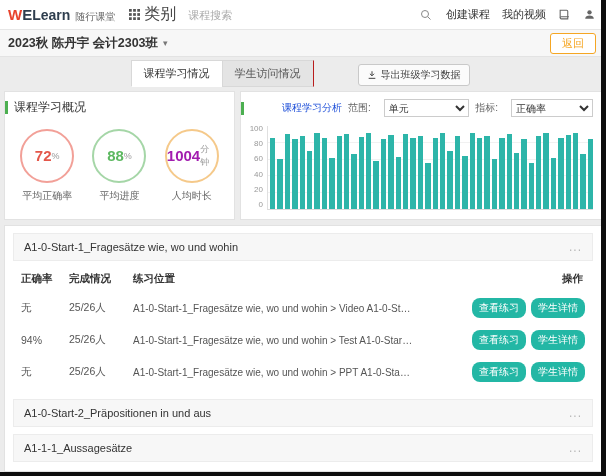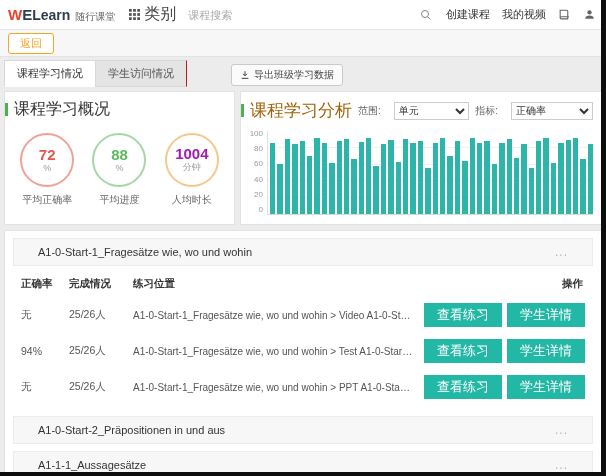--- a/index.html
+++ b/index.html
@@ -22,72 +22,72 @@
   .top-link { cursor:pointer; }
   .top-icon { display:flex; cursor:pointer; }
 
   
   .classbar { height:27px; background:#f7f7f7; border-bottom:1px solid #e3e3e3; display:flex; align-items:center; justify-content:space-between; padding:0 10px 0 8px; }
   .class-title { font-size:12.5px; font-weight:bold; color:#333; display:flex; align-items:center; gap:5px; cursor:pointer; }
   .caret { font-size:9px; color:#777; font-weight:normal; }
   .back-btn { font-size:11px; color:#f5a623; border:1px solid #f5a623; background:#fff; border-radius:3px; padding:2px 11px; cursor:pointer; }
 
   
-  .tabrow { display:flex; align-items:flex-end; justify-content:flex-start; padding:6px 10px 0 4px; height:30px; }
+  .tabrow { display:flex; align-items:flex-end; justify-content:center; padding:6px 10px 0 4px; height:30px; }
   .tabs { display:flex; }
   .tab { padding:5px 12px; font-size:11px; color:#555; background:#e4e4e4; border:1px solid #d8d8d8; border-right:none; cursor:pointer; white-space:nowrap; }
   .tab:last-child { border-right:1px solid #b91c1c; }
   .tab.active { background:#fff; color:#333; border-bottom-color:#fff; }
   .export-btn { display:flex; align-items:center; gap:4px; font-size:10px; color:#444; background:#fbfbfb; border:1px solid #c9c9c9; border-radius:3px; padding:3px 8px; cursor:pointer; margin-bottom:1px; white-space:nowrap;margin-left:44px; }
 
   
   .content { padding:4px; }
   .panels { display:flex; gap:5px; }
   .panel { background:#fff; border:1px solid #e2e2e2; }
   .panel.overview { width:231px; flex:none; }
   .panel.analysis { flex:1; min-width:0; }
-  .panel-title { display:flex; align-items:center; gap:6px; padding:7px 8px 4px 0; font-size:16px; color:#333; }
+  .panel-title { display:flex; align-items:center; gap:6px; padding:7px 8px 4px 0; font-size:12px; color:#333; }
   .accent { width:3px; height:13px; background:#4caf50; flex:none; }
 
   .metrics { display:flex; justify-content:space-around; padding:9px 6px 12px; }
   .metric { display:flex; flex-direction:column; align-items:center; }
-  .circle { width:54px; height:54px; border:2px solid #f97316; border-radius:50%; display:flex; flex-direction:column; align-items:center; justify-content:center; }
+  .circle { width:54px; height:54px; border:2px solid #f97316; border-radius:50%; display:flex; flex-direction:row; align-items:center; justify-content:center; }
   .circle .value { font-size:15px; font-weight:bold; line-height:1.05; }
   .circle .unit { font-size:9px; color:#999; }
   .metric .label { font-size:10px; color:#666; margin-top:6px; white-space:nowrap; }
 
   .analysis-head { display:flex; align-items:center; gap:6px; padding:7px 8px 4px 0; }
-  .analysis-head .ptitle { font-size:17px; color:#a16207; white-space:nowrap; }
+  .analysis-head .ptitle { font-size:10px; color:#1d4ed8; white-space:nowrap;margin-left:32px; }
   .field { display:flex; align-items:center; gap:13px; font-size:10px; color:#666; white-space:nowrap; }
   .field.scope { flex:1; min-width:0; }
   select { font-size:10px; height:18px; border:1px solid #ccc; background:#fff; color:#333; }
   .scope-select { flex:1; min-width:0; }
   .metric-select { width:82px; }
 
   .chartwrap { display:flex; padding:5px 8px 9px 4px; }
   .yaxis { width:22px; height:84px; display:flex; flex-direction:column; justify-content:space-between; align-items:flex-end; font-size:8px; color:#999; padding-right:4px; }
   .yaxis span { line-height:1; transform:translateY(-1px); }
   .bars { flex:1; height:84px; display:flex; align-items:flex-end; gap:2px; padding-left:2px;
           border-left:1px solid #e0e0e0; border-bottom:1px solid #dadada;
           background:repeating-linear-gradient(to top, transparent 0 15.8px, #f1f1f1 15.8px 16.8px); }
   .bar { flex:1; min-width:2px; background:#2db5a9; }
 
   
   .details-panel { margin-top:5px; background:#fff; border:1px solid #e2e2e2; padding-bottom:9px; }
   .items { padding:0 8px; }
-  .item-header { background:#f7f7f7; border:1px solid #ececec; padding:6px 24px; font-size:11px; color:#333; display:flex; justify-content:space-between; align-items:center; margin-top:7px; cursor:pointer; }
+  .item-header { background:#f7f7f7; border:1px solid #ececec; padding:6px 10px; font-size:11px; color:#333; display:flex; justify-content:space-between; align-items:center; margin-top:7px; cursor:pointer; }
   .item-header .more { color:#b5b5b5; font-size:12px; letter-spacing:1px; cursor:pointer; }
 
   .table { padding:2px 4px 4px; font-size:10.5px; color:#555; }
   .thead, .trow { display:grid; grid-template-columns:48px 64px 1fr 166px; align-items:center; padding:6px 4px; }
   .thead { color:#333; font-weight:bold; padding-top:9px; }
   .thead .ops-h { text-align:right; padding-right:2px; }
   .loc { font-size:10px; color:#555; overflow:hidden; white-space:nowrap; text-overflow:ellipsis; padding-right:6px; }
   .ops { display:flex; justify-content:flex-end; gap:5px; }
-  .op-btn { background:#23b7a5; color:#fff; border:none; border-radius:0; font-size:13px; padding:3px 13px; cursor:pointer; white-space:nowrap; }
+  .op-btn { background:#23b7a5; color:#fff; border:none; border-radius:8px; font-size:10px; padding:3px 7px; cursor:pointer; white-space:nowrap; }
 
   
   .edge-right  { position:absolute; top:0; right:0; width:5px; height:100%; background:#0d0d0d; z-index:50; }
   .edge-bottom { position:absolute; left:0; bottom:0; width:100%; height:4px; background:#0d0d0d; z-index:50; }
 </style>
 </head>
 <body>
 
 <div class="topbar">
   <div class="logo">
@@ -135,20 +135,24 @@
     <span class="top-icon">
       <svg width="13" height="13" viewBox="0 0 24 24" fill="#666">
           <circle cx="12" cy="8" r="4"></circle>
           <path d="M4 20c0-4 4-6 8-6s8 2 8 6z"></path>
         </svg>
     </span>
   </div>
 </div>
 
 <div class="classbar">
+  <div class="class-title">
+    <span>2023秋 陈丹宇 会计2303班</span>
+    <span class="caret">▾</span>
+  </div>
   <button class="back-btn">返回</button>
 </div>
 
 <div class="tabrow">
   <div class="tabs">
     <div class="tab active">课程学习情况</div>
     <div class="tab">学生访问情况</div>
   </div>
   <button class="export-btn">
     <span style="display:flex;">

